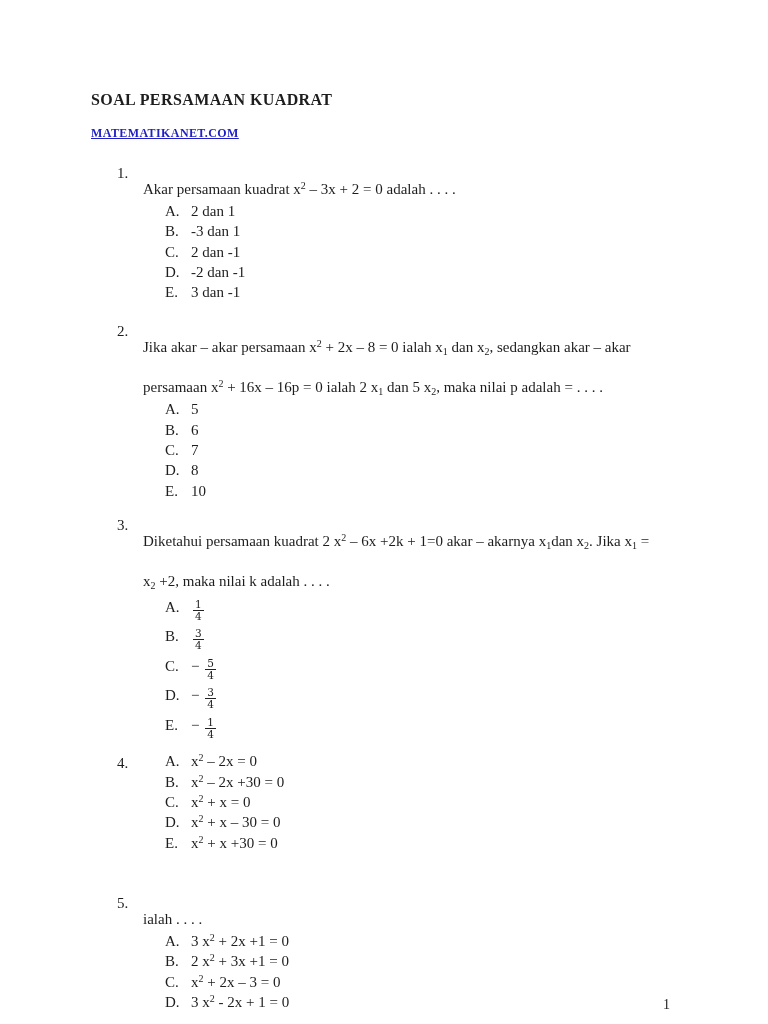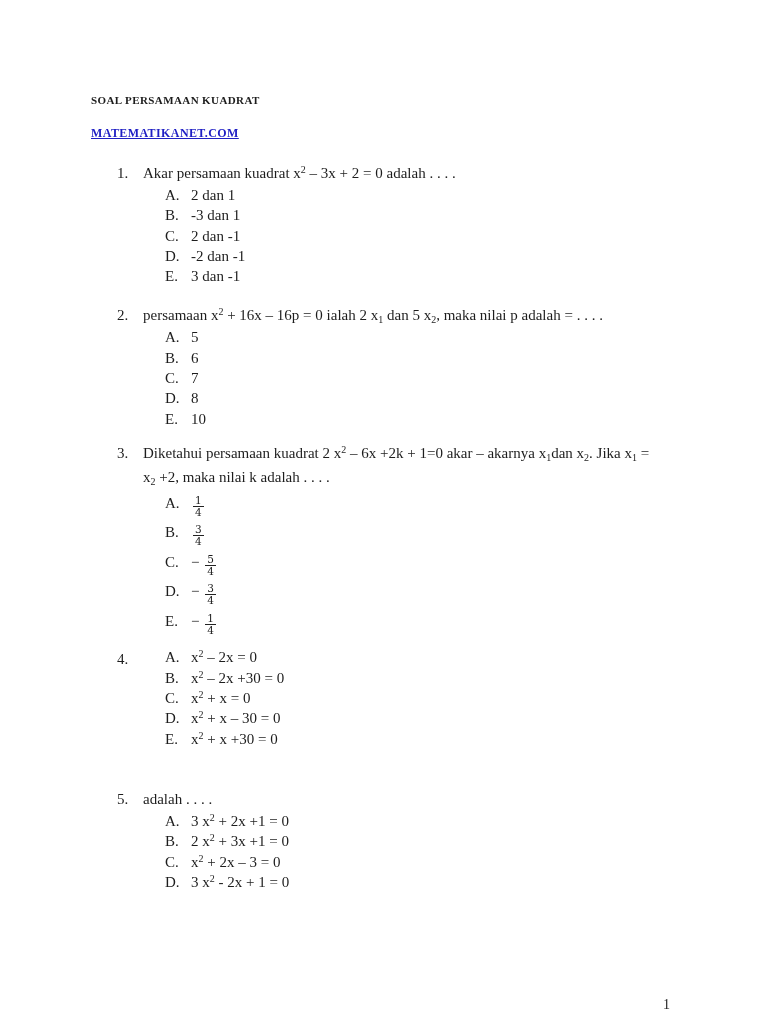--- a/index.html
+++ b/index.html
@@ -9,21 +9,21 @@
     width:768px; height:1024px;
     background:#fff;
     overflow:hidden;
     font-family:"Liberation Serif", serif;
     font-size:15px;
     color:#1d1d1d;
   }
   .content { padding:92px 48px 0 91px; }
 
   .doc-title {
-    font-size:11px; font-weight:bold;
+    font-size:16px; font-weight:bold;
     letter-spacing:0.4px;
     line-height:16px;
   }
   .site-link {
     display:inline-block;
     margin-top:17px;
     font-size:12px; font-weight:bold;
     letter-spacing:0.4px;
     color:#1f1fc4;
     text-decoration:underline;
@@ -33,21 +33,21 @@
 
   .question { display:flex; margin-left:26px; }
   .q1 { margin-top:20px; }
   .q2 { margin-top:17px; }
   .q3 { margin-top:12px; }
   .q4 { margin-top:11px; }
   .q5 { margin-top:38px; }
 
   .qnum { width:26px; flex:0 0 26px; line-height:24px; }
   .qbody { flex:1; }
-  .qline { line-height:24px; }
+  .qline { line-height:24px;margin-top:16px; }
 
   .options { margin-left:22px; }
   .opt { display:flex; line-height:20.3px; }
   .opt-letter { width:26px; flex:0 0 26px; }
 
   .options.fracs .opt { height:29.5px; align-items:center; line-height:29.5px; }
 
   sup { font-size:10px; vertical-align:baseline; position:relative; top:-5px; line-height:0; }
   sub { font-size:10px; vertical-align:baseline; position:relative; top:3px; line-height:0; }
 
@@ -106,20 +106,21 @@
               <span class="opt-text">3 dan -1</span>
             </div>
         </div>
       </div>
     </div>
 
     
     <div class="question q2">
       <div class="qnum">2.</div>
       <div class="qbody">
+        <div class="qline">Jika akar – akar persamaan x<sup>2</sup> + 2x – 8 = 0 ialah x<sub>1</sub> dan x<sub>2</sub>, sedangkan akar – akar</div>
         <div class="qline">persamaan x<sup>2</sup> + 16x – 16p = 0 ialah 2 x<sub>1</sub> dan 5 x<sub>2</sub>, maka nilai p adalah = . . . .</div>
         <div class="options">
           <div class="opt">
               <span class="opt-letter">A.</span>
               <span class="opt-text">5</span>
             </div>
           <div class="opt">
               <span class="opt-letter">B.</span>
               <span class="opt-text">6</span>
             </div>
@@ -196,21 +197,21 @@
               <span class="opt-text">x<sup>2</sup> + x +30 = 0</span>
             </div>
         </div>
       </div>
     </div>
 
     
     <div class="question q5">
       <div class="qnum">5.</div>
       <div class="qbody">
-        <div class="qline">adalah . . . .</div>
+        <div class="qline">ialah . . . .</div>
         <div class="options">
           <div class="opt">
               <span class="opt-letter">A.</span>
               <span class="opt-text">3 x<sup>2</sup> + 2x +1 = 0</span>
             </div>
           <div class="opt">
               <span class="opt-letter">B.</span>
               <span class="opt-text">2 x<sup>2</sup> + 3x +1 = 0</span>
             </div>
           <div class="opt">

